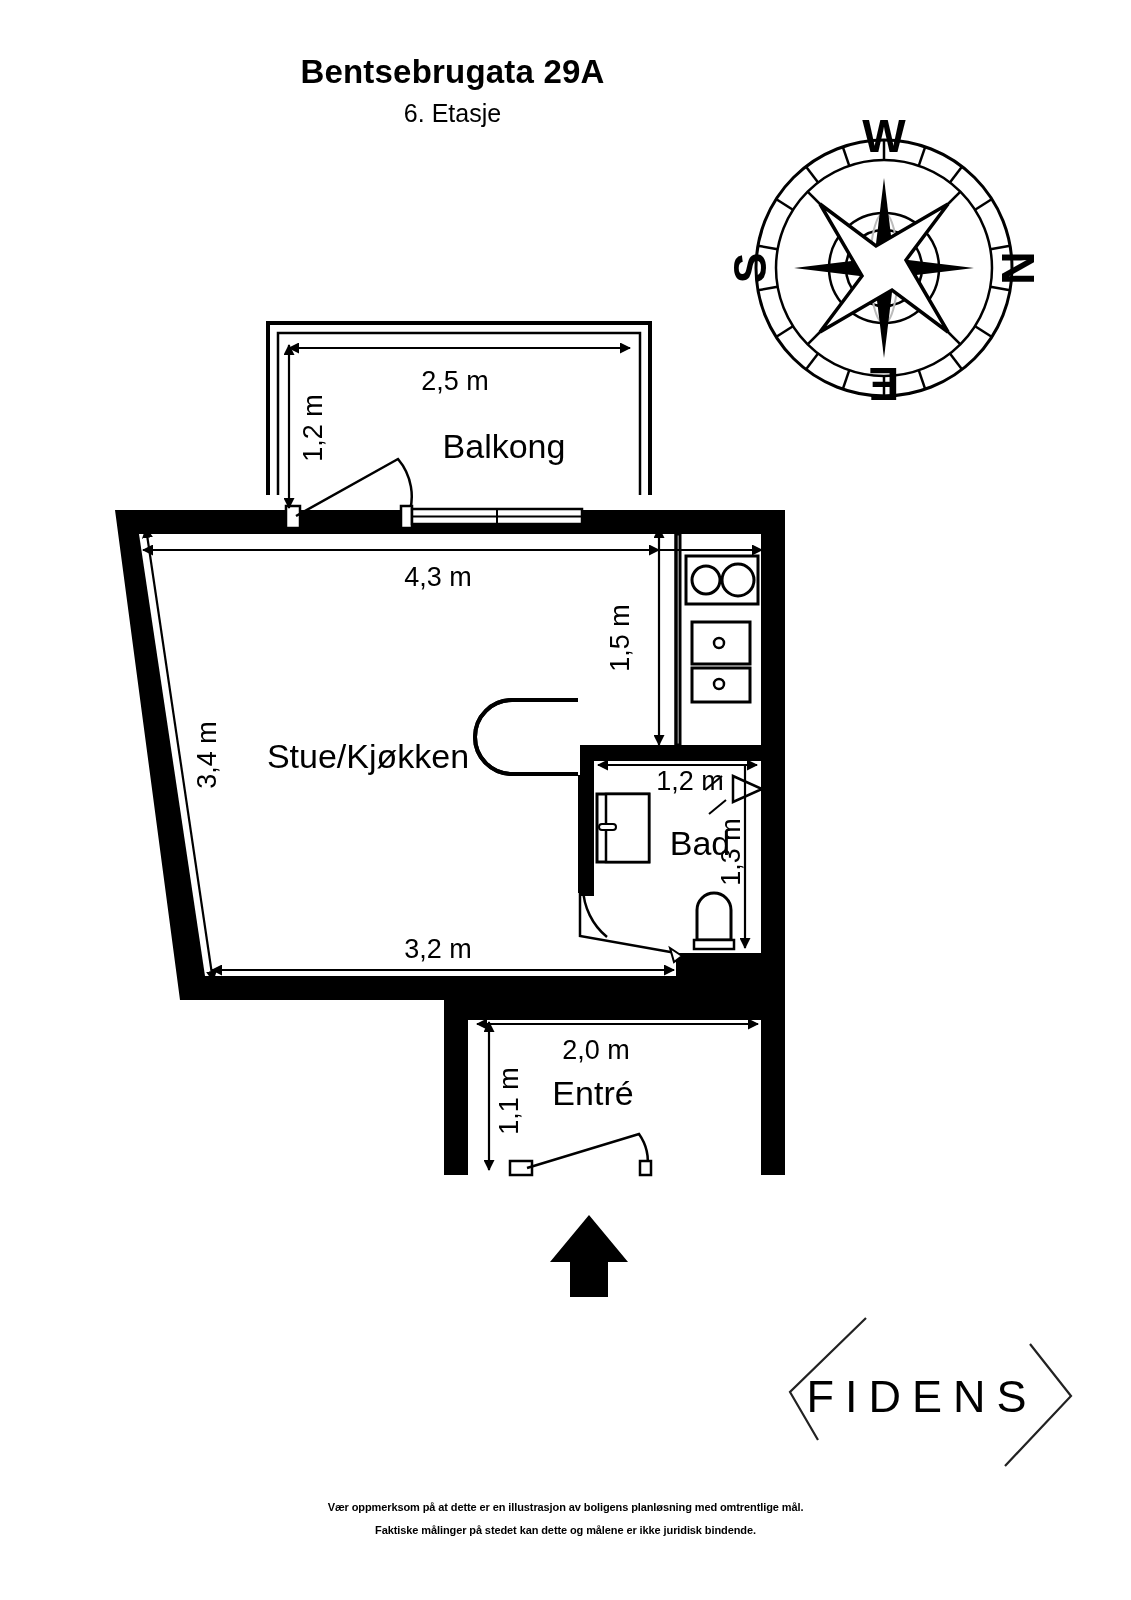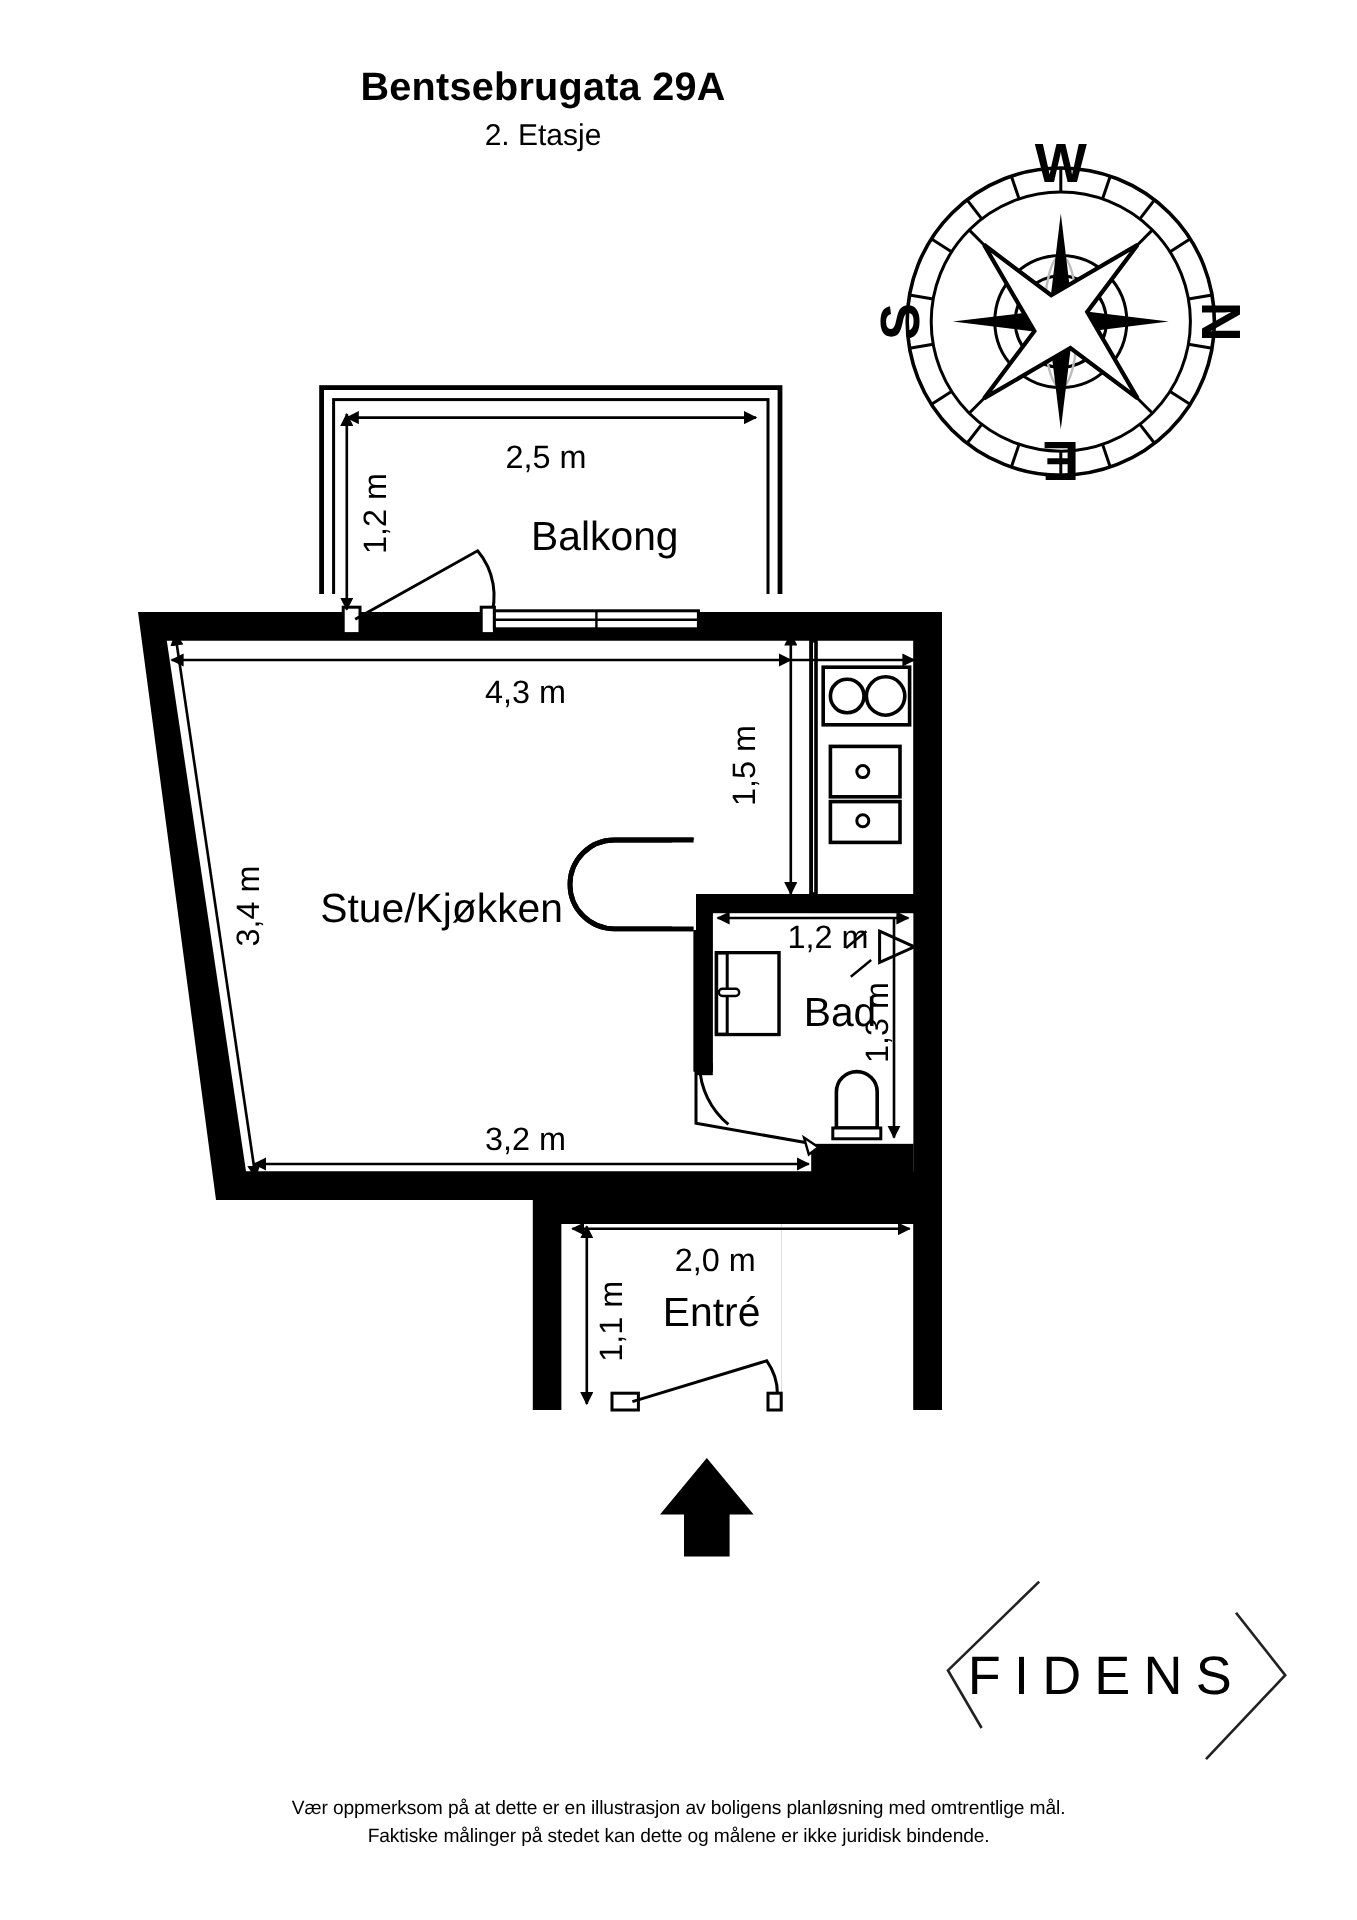--- a/index.html
+++ b/index.html
@@ -47,37 +47,38 @@
     top: 0;
   }
   .footer-block {
     position: absolute;
     left: 0;
     top: 1496px;
     width: 1131px;
     text-align: center;
   }
   .footer-line {
-    font-size: 16px;
+    font-size: 11px;
     line-height: 23px;
     letter-spacing: -0.1px;
+    font-weight: bold;
   }
   text {
     font-family: "Liberation Sans", sans-serif;
     fill: #000000;
   }
 </style>
 </head>
 <body>
 
 <div id="page">
 
   <div class="title-block">
     <div class="title-main">Bentsebrugata 29A</div>
-    <div class="title-sub">2. Etasje</div>
+    <div class="title-sub">6. Etasje</div>
   </div>
 
   <svg id="plan-svg" width="1131" height="1600" viewBox="0 0 1131 1600">
 
     <defs>
       <marker id="arrHead" markerWidth="11" markerHeight="11" refX="10" refY="5.5" orient="auto" markerUnits="userSpaceOnUse">
         <path d="M0,0 L11,5.5 L0,11 Z" fill="#000"></path>
       </marker>
       <marker id="arrTail" markerWidth="11" markerHeight="11" refX="1" refY="5.5" orient="auto" markerUnits="userSpaceOnUse">
         <path d="M11,0 L0,5.5 L11,11 Z" fill="#000"></path>

